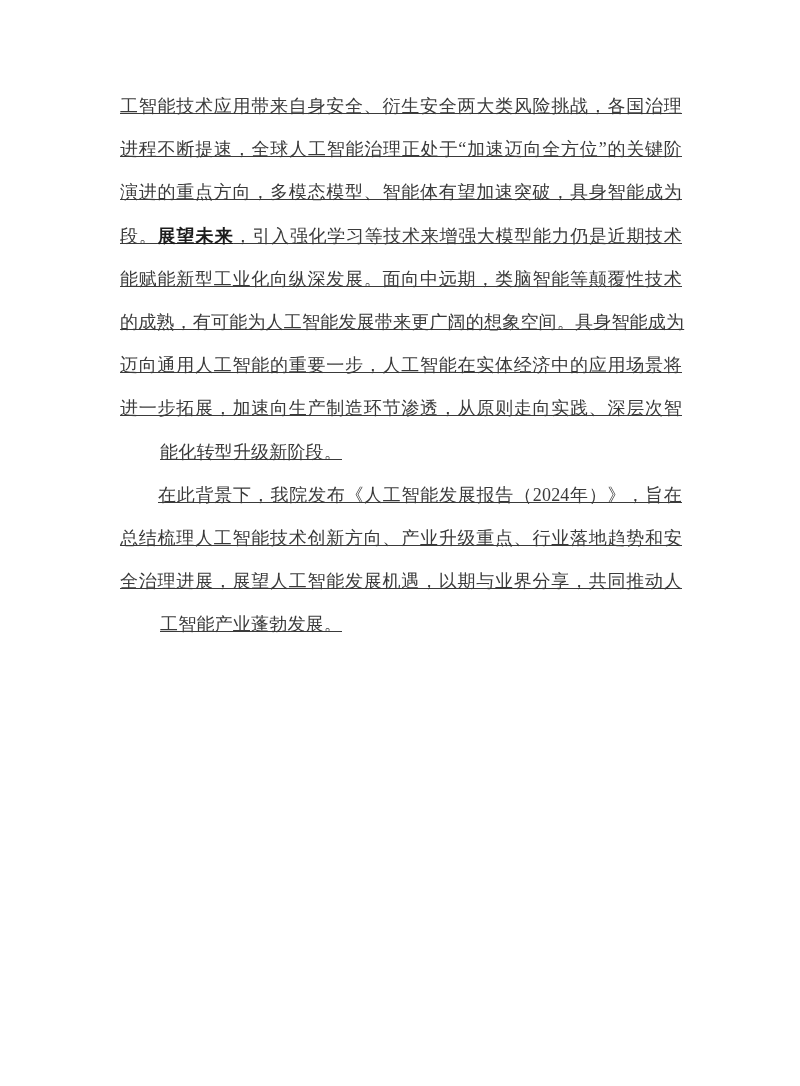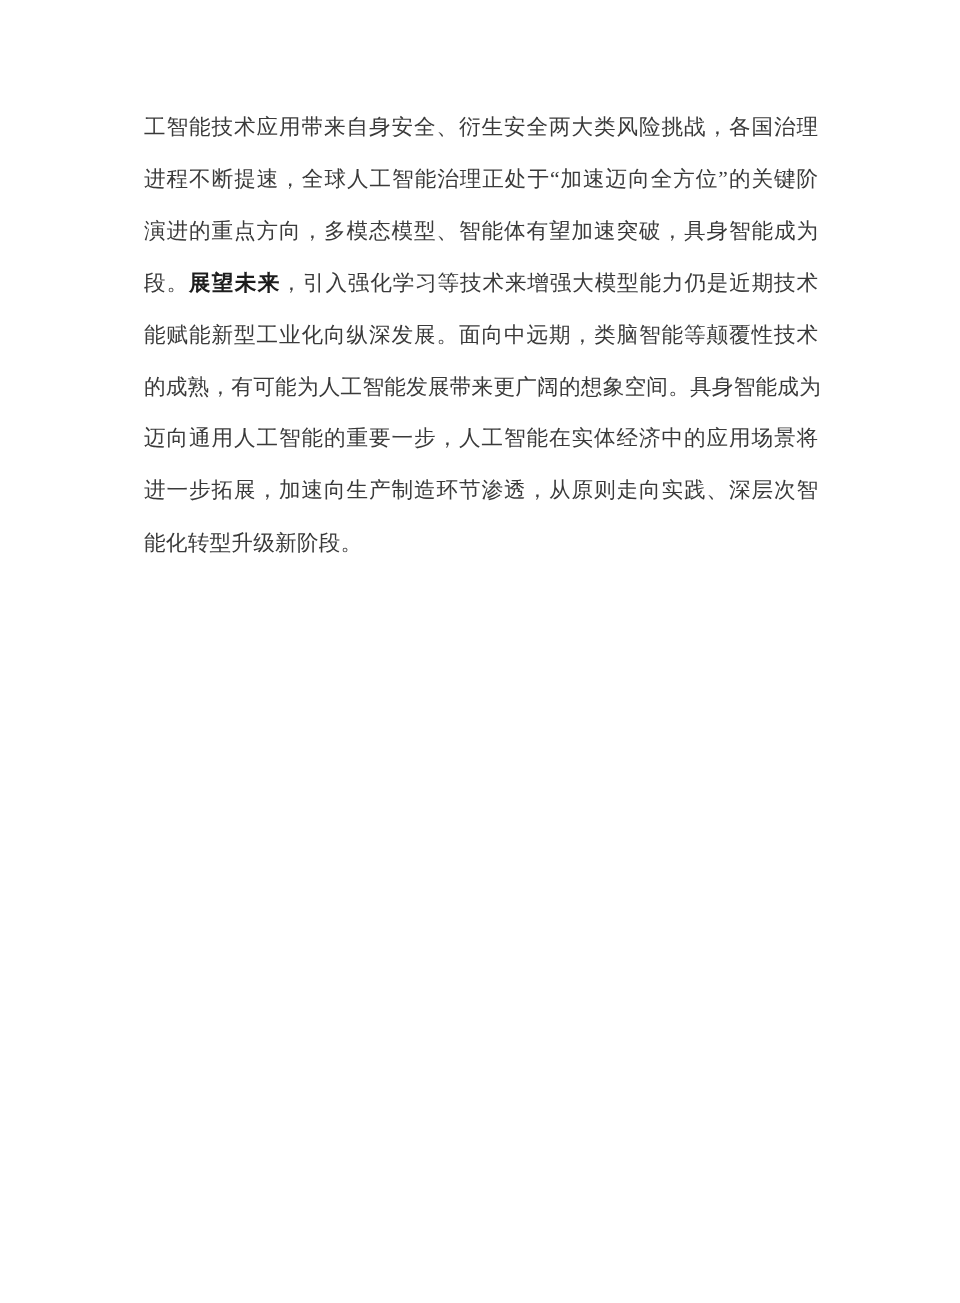--- a/index.html
+++ b/index.html
@@ -30,25 +30,26 @@
   .line {
     height: 43.2px;
     line-height: 43.2px;
     text-align: justify;
     text-align-last: justify;
     letter-spacing: 0.2px;
     white-space: nowrap;
   }
   .line.last {
     text-align-last: left;
+    margin-left: 40px;
   }
   .line.indent {
     text-indent: 38px;
   }
-  .seg { font-weight: normal; }
+  .seg { font-weight: normal; text-decoration: underline; }
   .seg.bold {
     font-weight: 700;
     color: var(--emphasis);
     font-family: "Liberation Sans", "DejaVu Sans", sans-serif;
     letter-spacing: 0.6px;
   }
 </style>
 </head>
 <body>
 
@@ -58,14 +59,20 @@
         <div class="line"><span class="seg">工智能技术应用带来自身安全、衍生安全两大类风险挑战，各国治理</span></div>
         <div class="line"><span class="seg">进程不断提速，全球人工智能治理正处于“加速迈向全方位”的关键阶</span></div>
         <div class="line"><span class="seg">演进的重点方向，多模态模型、智能体有望加速突破，具身智能成为</span></div>
         <div class="line"><span class="seg">段。</span><span class="seg bold">展望未来</span><span class="seg">，引入强化学习等技术来增强大模型能力仍是近期技术</span></div>
         <div class="line"><span class="seg">能赋能新型工业化向纵深发展。面向中远期，类脑智能等颠覆性技术</span></div>
         <div class="line"><span class="seg">的成熟，有可能为人工智能发展带来更广阔的想象空间。具身智能成为</span></div>
         <div class="line"><span class="seg">迈向通用人工智能的重要一步，人工智能在实体经济中的应用场景将</span></div>
         <div class="line"><span class="seg">进一步拓展，加速向生产制造环节渗透，从原则走向实践、深层次智</span></div>
         <div class="line last"><span class="seg">能化转型升级新阶段。</span></div>
       </div>
+      <div class="paragraph">
+        <div class="line indent"><span class="seg">在此背景下，我院发布《人工智能发展报告（2024年）》，旨在</span></div>
+        <div class="line"><span class="seg">总结梳理人工智能技术创新方向、产业升级重点、行业落地趋势和安</span></div>
+        <div class="line"><span class="seg">全治理进展，展望人工智能发展机遇，以期与业界分享，共同推动人</span></div>
+        <div class="line last"><span class="seg">工智能产业蓬勃发展。</span></div>
+      </div>
     </div>
 </div>
 
 </body></html>

